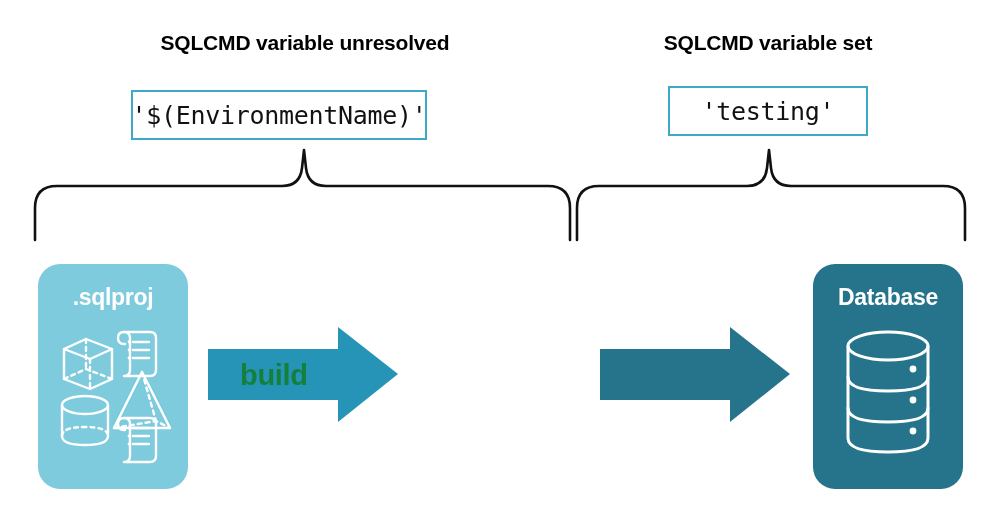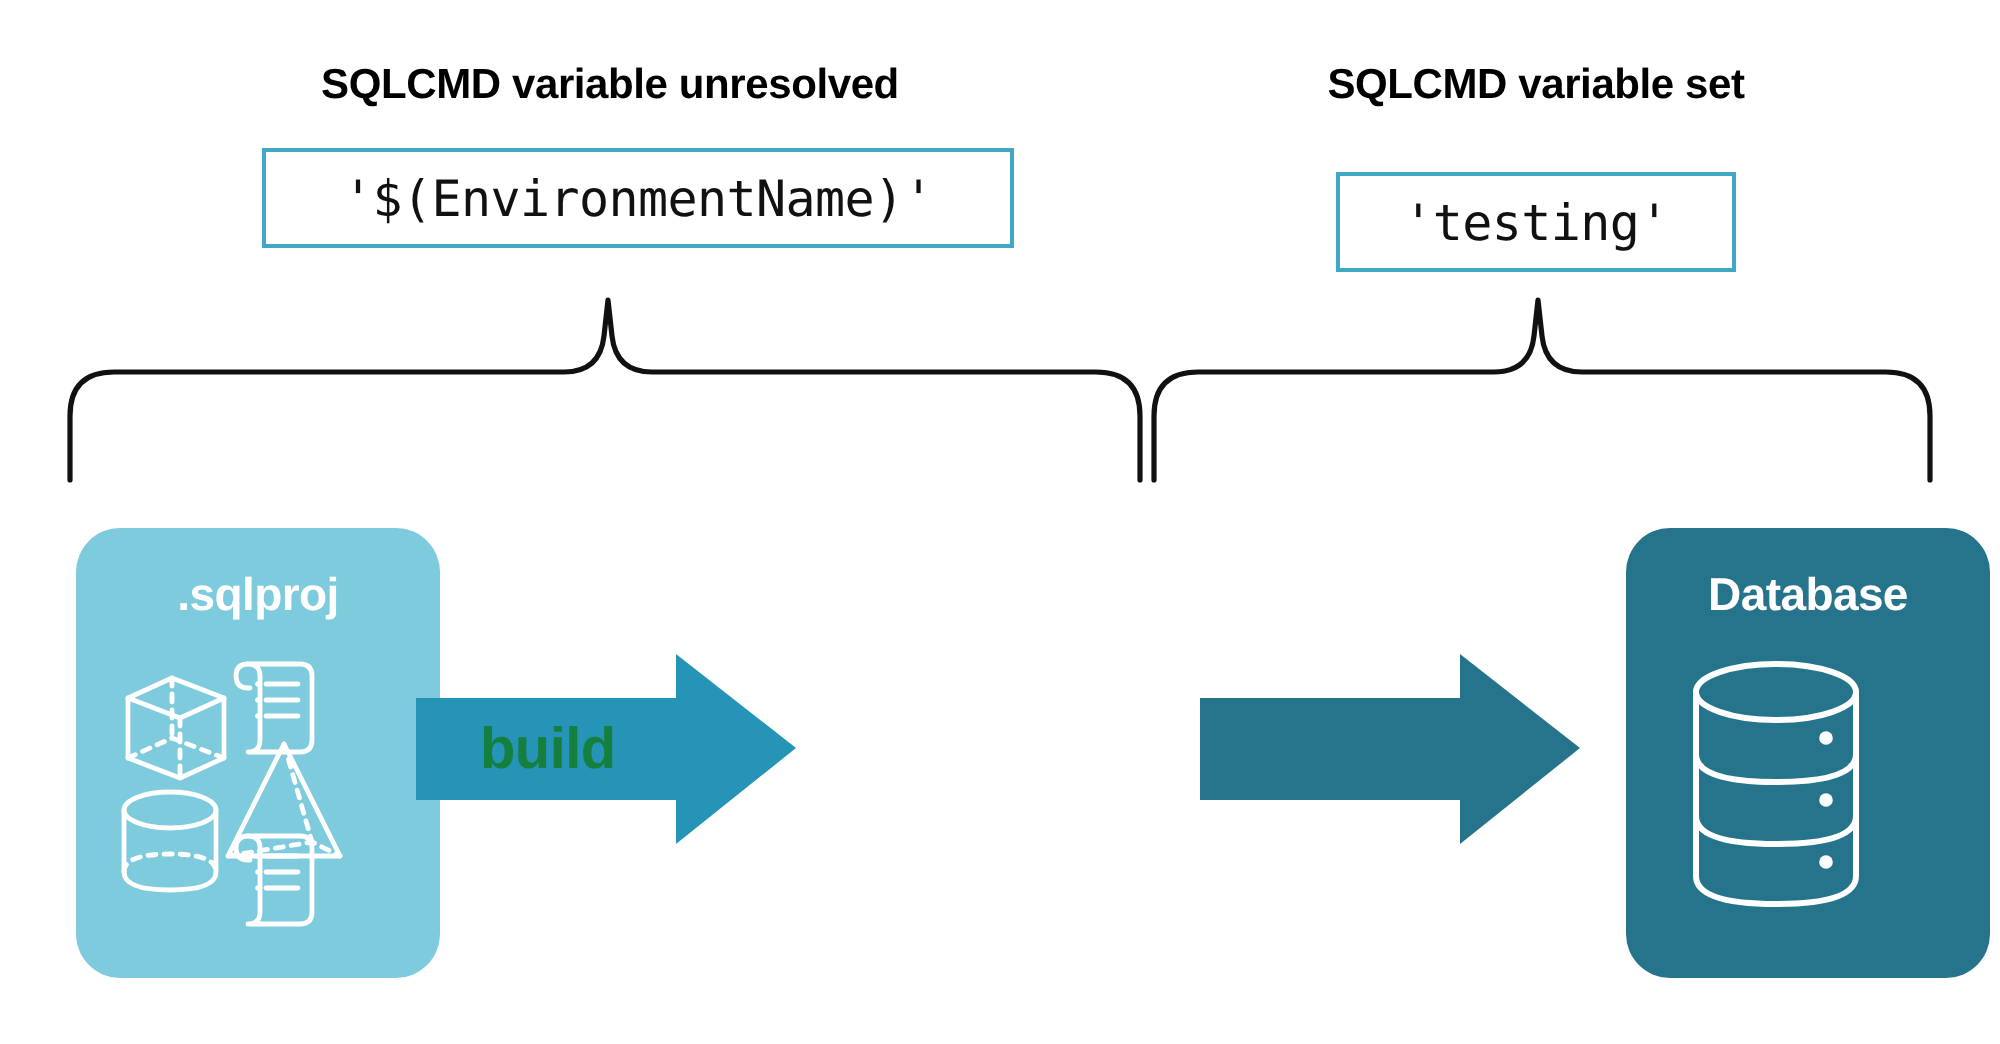--- a/index.html
+++ b/index.html
@@ -43,21 +43,21 @@
     background: #ffffff;
     display: flex;
     align-items: center;
     justify-content: center;
     font-family: "DejaVu Sans Mono", "Liberation Mono", monospace;
     font-size: 25px;
     color: #111111;
     letter-spacing: -0.3px;
     white-space: nowrap;
   }
-  #code-left  { left: 131px; top: 74px; width: 376px; height: 50px; }
+  #code-left  { left: 131px; top: 90px; width: 296px; height: 50px; }
   #code-right { left: 668px; top: 86px; width: 200px; height: 50px; }
 
   
   .brace-svg {
     position: absolute;
     overflow: visible;
   }
   #brace-left-wrap  { left: 30px;  top: 148px; width: 545px; height: 95px; }
   #brace-right-wrap { left: 572px; top: 148px; width: 398px; height: 95px; }
 
@@ -80,23 +80,23 @@
     letter-spacing: -0.3px;
     line-height: 1;
   }
   .stage-art {
     position: absolute;
     left: 0;
     right: 0;
     top: 52px;
     bottom: 10px;
   }
-  #box-sqlproj  { left: 38px;  top: 264px; width: 150px; height: 225px; background: #7ecbdd; padding-left: 32px; }
+  #box-sqlproj  { left: 38px;  top: 264px; width: 150px; height: 225px; background: #7ecbdd; }
   #box-dacpac   { left: 428px; top: 264px; width: 150px; height: 225px; background: #2694b7; }
-  #box-database { left: 813px; top: 264px; width: 150px; height: 225px; background: #26748c; padding-left: 32px; }
+  #box-database { left: 813px; top: 264px; width: 150px; height: 225px; background: #26748c; }
 
   
   .arrow {
     position: absolute;
   }
   .arrow-label {
     position: absolute;
     font-family: "Liberation Sans", sans-serif;
     font-weight: bold;
     font-size: 29px;

